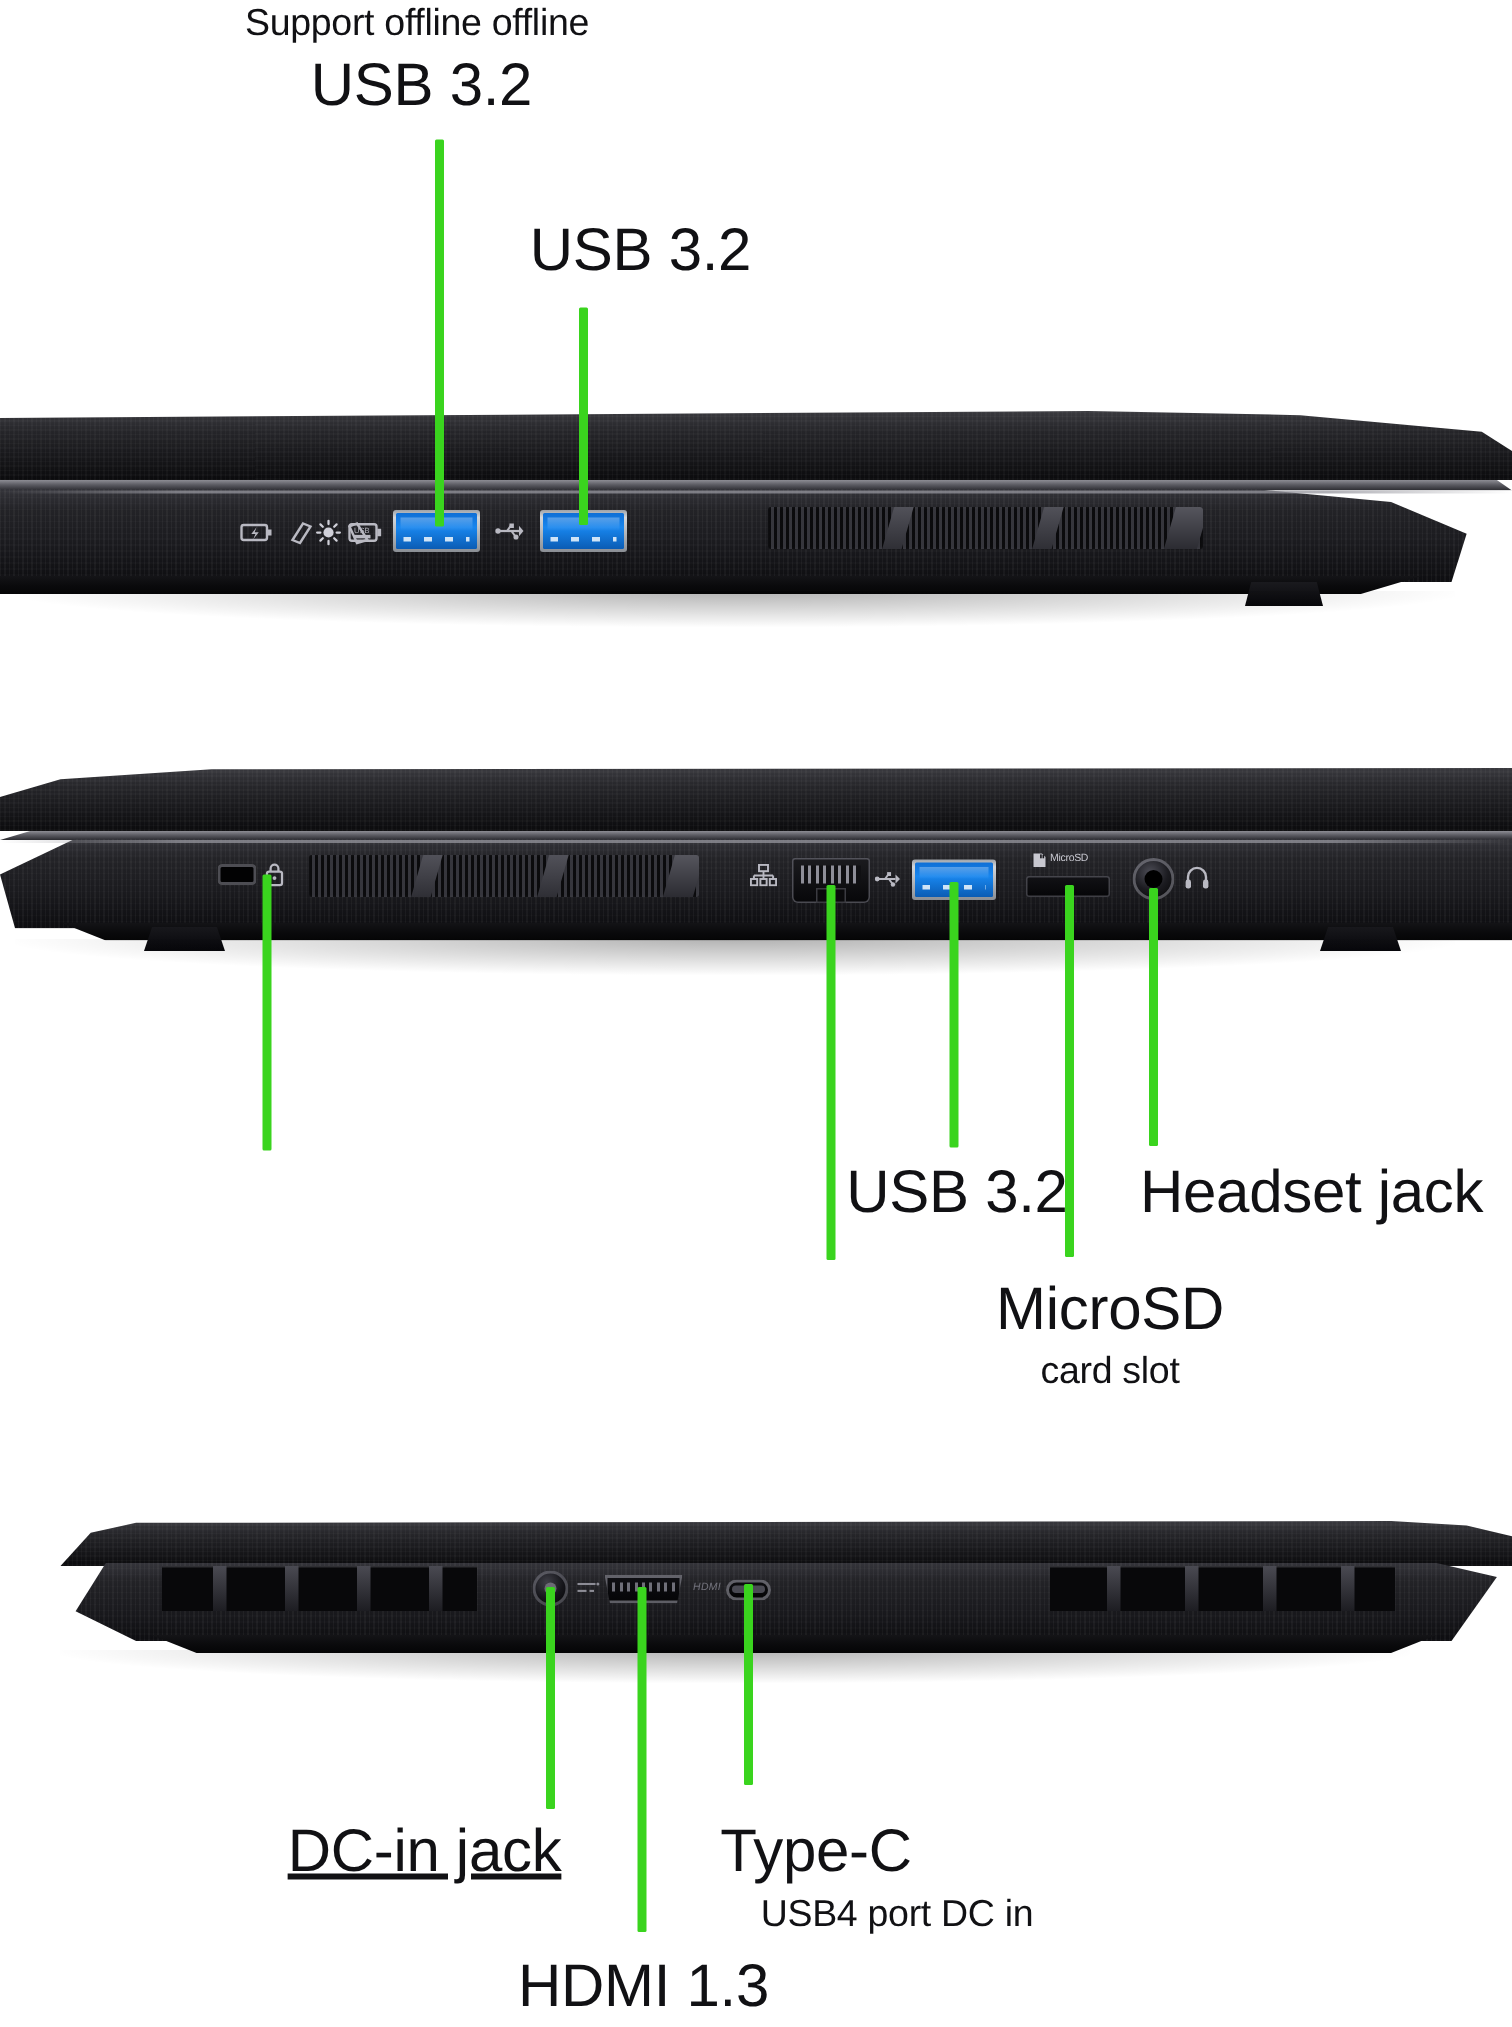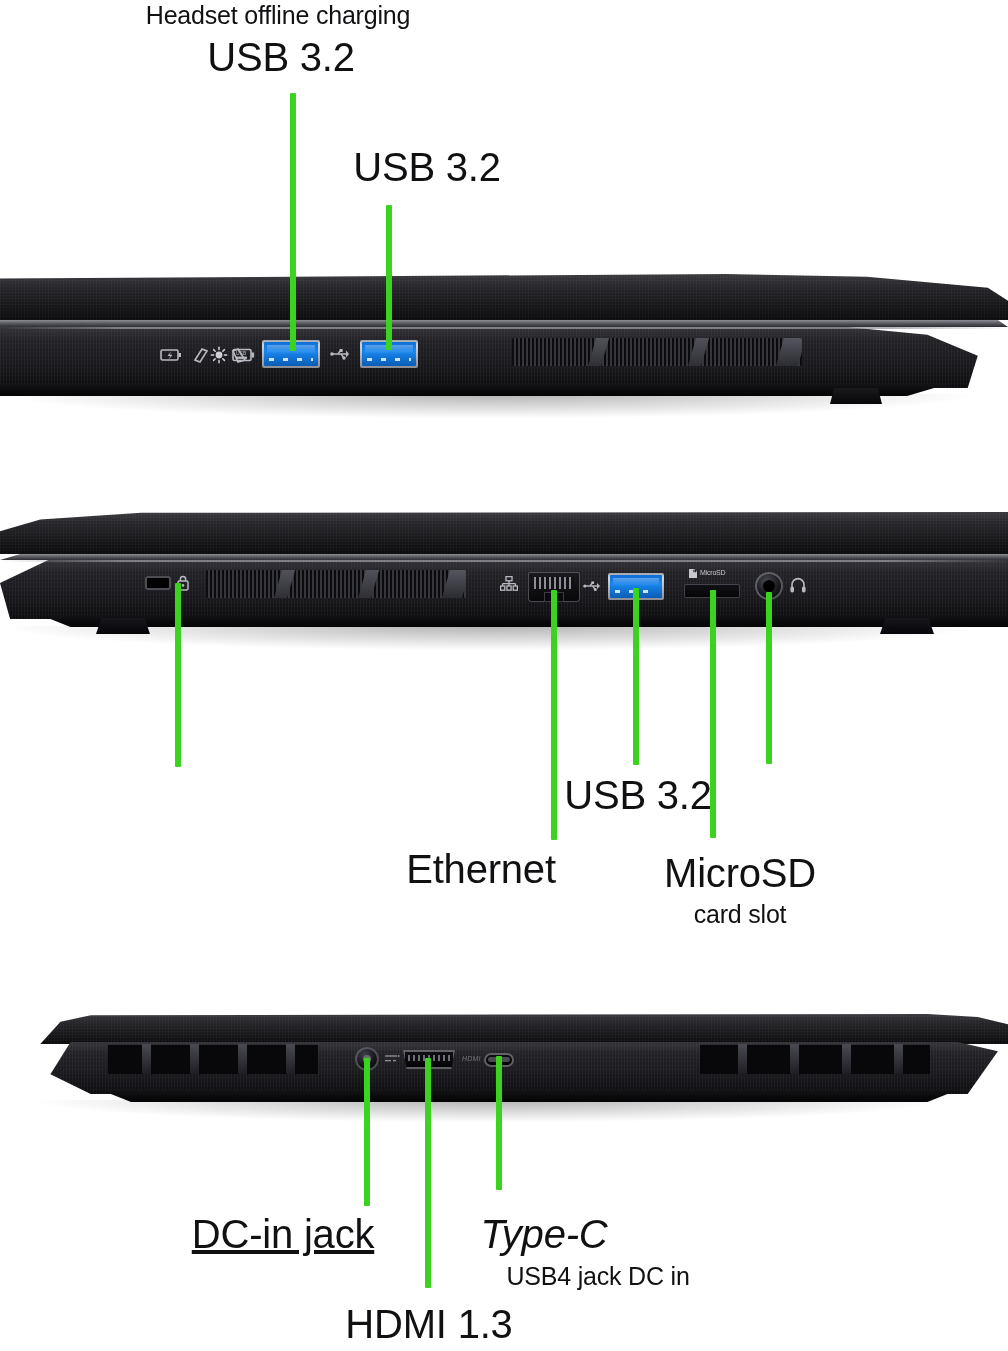--- a/index.html
+++ b/index.html
@@ -284,21 +284,21 @@
       <div class="divider" style="left:80px;"></div>
       <div class="divider" style="left:180px;"></div>
       <div style="position:absolute; right:0; top:-10%; height:120%; width:22px;
                   background:linear-gradient(180deg,#5a5a62,#27272d); transform:skewX(-16deg);"></div>
     </div>
   </div>
 
   <div class="leader" style="left:293px; top:93px; height:258px;"></div>
   <div class="leader" style="left:389px; top:205px; height:145px;"></div>
 
-  <div class="label lbl-mid c" style="left:278px; top:2px;">Headset offline charging</div>
+  <div class="label lbl-mid c" style="left:278px; top:2px;">Support offline offline</div>
   <div class="label lbl-big c" style="left:281px; top:36px;">USB 3.2</div>
   <div class="label lbl-big c" style="left:427px; top:146px;">USB 3.2</div>
 
   <div class="laptop" style="left:0; top:508px; width:1008px; height:142px;">
 
     <div class="lid" style="top:4px; height:42px; clip-path: polygon(0 46%, 4% 18%, 14% 2%, 100% 0, 100% 100%, 0 100%);">
       <div class="lid-tex"></div>
     </div>
     <div class="seam" style="top:46px; height:6px; clip-path: polygon(2% 0, 100% 0, 100% 100%, 0 100%);"></div>
 
@@ -379,27 +379,27 @@
     </div>
   </div>
 
   <div class="leader" style="left:178px; top:583px; height:184px;"></div>
   <div class="leader" style="left:554px; top:590px; height:250px;"></div>
   <div class="leader" style="left:636px; top:588px; height:177px;"></div>
   <div class="leader" style="left:713px; top:590px; height:248px;"></div>
   <div class="leader" style="left:769px; top:592px; height:172px;"></div>
 
 
-  <div class="label lbl-big c" style="left:481px; top:848px;">Ethernet</div>
 
   <div class="label lbl-big c" style="left:638px; top:774px;">USB 3.2</div>
 
   <div class="label lbl-big c" style="left:740px; top:852px;">MicroSD</div>
   <div class="label lbl-mid c" style="left:740px; top:901px;">card slot</div>
 
+  <div class="label lbl-big" style="left:760px; top:774px;">Headset jack</div>
 
   <div class="laptop" style="left:0; top:1014px; width:1008px; height:110px;">
 
     <div class="lid" style="top:0; height:30px; clip-path: polygon(6% 26%, 9% 4%, 92% 0, 97% 10%, 100% 34%, 100% 100%, 4% 100%);">
       <div class="lid-tex"></div>
     </div>
     <div class="base" style="top:28px; height:52px; clip-path: polygon(7% 0, 95% 0, 99% 18%, 96% 100%, 9% 100%, 5% 62%);">
       <div class="base-tex"></div>
     </div>
     <div class="bottom-lip" style="top:76px; height:12px; clip-path: polygon(10% 0, 95% 0, 92% 100%, 13% 100%);"></div>
@@ -434,16 +434,16 @@
       <div class="rib" style="left:194px;"></div>
     </div>
   </div>
 
   <div class="leader" style="left:367px; top:1058px; height:148px;"></div>
   <div class="leader" style="left:428px; top:1058px; height:230px;"></div>
   <div class="leader" style="left:499px; top:1056px; height:134px;"></div>
 
   <div class="label lbl-big c" style="left:283px; top:1213px;text-decoration:underline;">DC-in jack</div>
   <div class="label lbl-big c" style="left:429px; top:1303px;">HDMI 1.3</div>
-  <div class="label lbl-big c" style="left:544px; top:1213px;font-style:italic;">Type-C</div>
-  <div class="label lbl-mid c" style="left:598px; top:1263px;">USB4 jack DC in</div>
+  <div class="label lbl-big c" style="left:544px; top:1213px;">Type-C</div>
+  <div class="label lbl-mid c" style="left:598px; top:1263px;">USB4 port DC in</div>
 
 </div>
 
 </body></html>

